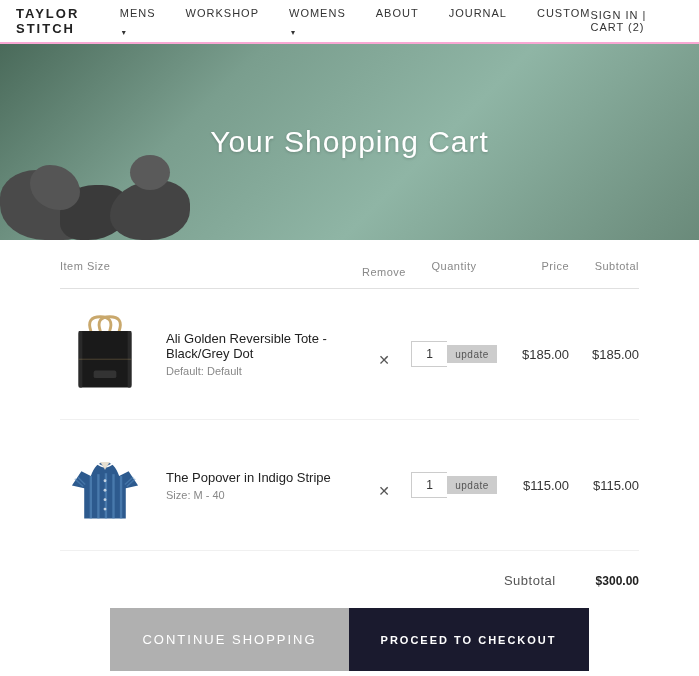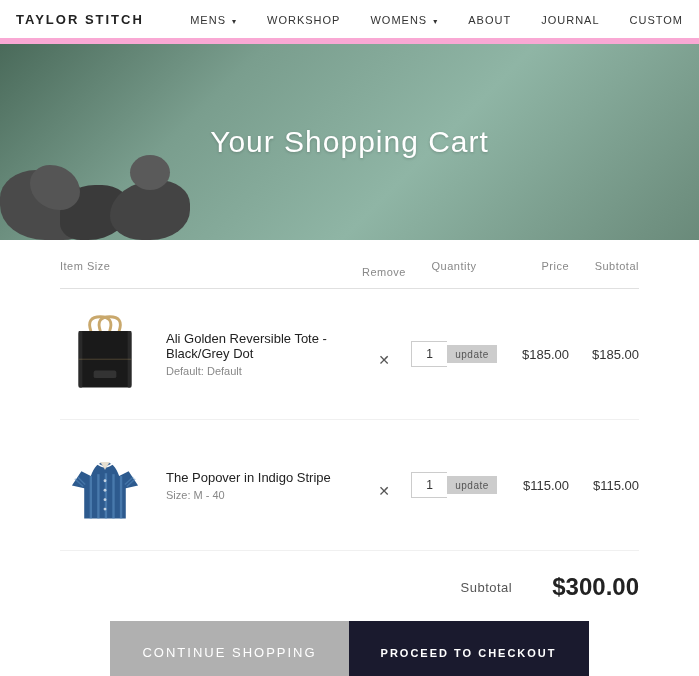--- a/index.html
+++ b/index.html
@@ -5,21 +5,21 @@
     * { margin: 0; padding: 0; box-sizing: border-box; }
     body { font-family: 'Helvetica Neue', Helvetica, Arial, sans-serif; background: #fff; width: 699px; min-height: 676px; overflow-x: hidden; }
 
     
     .navbar {
       display: flex;
       align-items: center;
       justify-content: space-between;
       padding: 0 16px;
       height: 44px;
-      border-bottom: 6px solid #f9a8d4;
+      border-bottom: 2px solid #f9a8d4;
       background: #fff;
     }
     .nav-logo {
       font-size: 13px;
       font-weight: 700;
       letter-spacing: 2px;
       text-transform: uppercase;
       color: #222;
     }
     .nav-links {
@@ -166,21 +166,21 @@
 
     
     .subtotal-row {
       display: flex;
       justify-content: flex-end;
       align-items: center;
       padding: 22px 0 20px 0;
       gap: 40px;
     }
     .subtotal-label { font-size: 13px; color: #555; letter-spacing: 0.5px; }
-    .subtotal-amount { font-size: 24px; font-weight: 600; color: #222; }
+    .subtotal-amount { font-size: 12px; font-weight: 600; color: #222; }
 
     
     .cart-actions {
       display: flex;
       justify-content: center;
       gap: 0;
       padding-bottom: 30px;
     }
     .btn-continue {
       padding: 24px 32px;
@@ -211,20 +211,21 @@
 <nav class="navbar">
   <div class="nav-logo">TAYLOR STITCH</div>
   <ul class="nav-links">
     <li><a href="#"><span>MENS</span> <span class="arrow">▾</span></a></li>
     <li><a href="#">WORKSHOP</a></li>
     <li><a href="#"><span>WOMENS</span> <span class="arrow">▾</span></a></li>
     <li><a href="#">ABOUT</a></li>
     <li><a href="#">JOURNAL</a></li>
     <li><a href="#">CUSTOM</a></li>
   </ul>
+  <div class="nav-right">SIGN IN | CART (2)</div>
 </nav>
 
 <div class="hero">
   <div class="hero-bg"></div>
   <div class="hero-rocks">
     <div class="rock rock1"></div>
     <div class="rock rock2"></div>
     <div class="rock rock3"></div>
     <div class="rock rock4"></div>
     <div class="rock rock5"></div>

